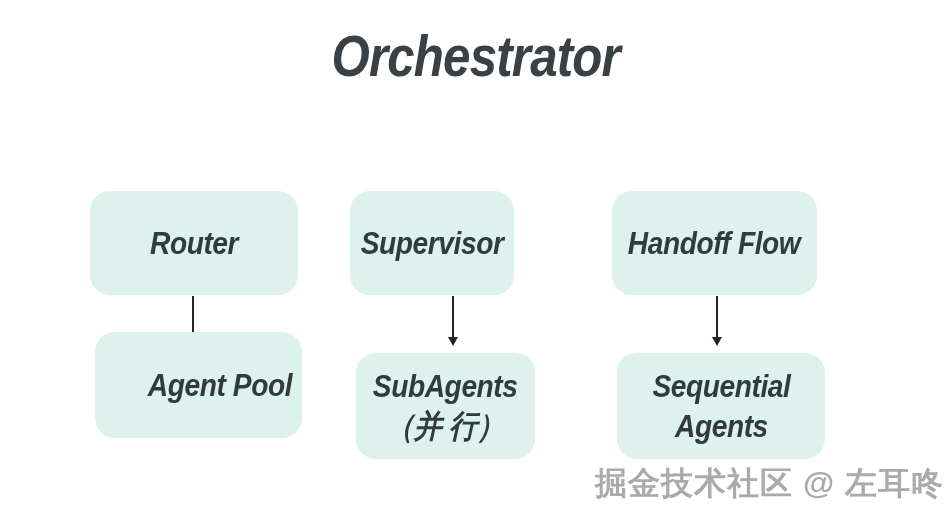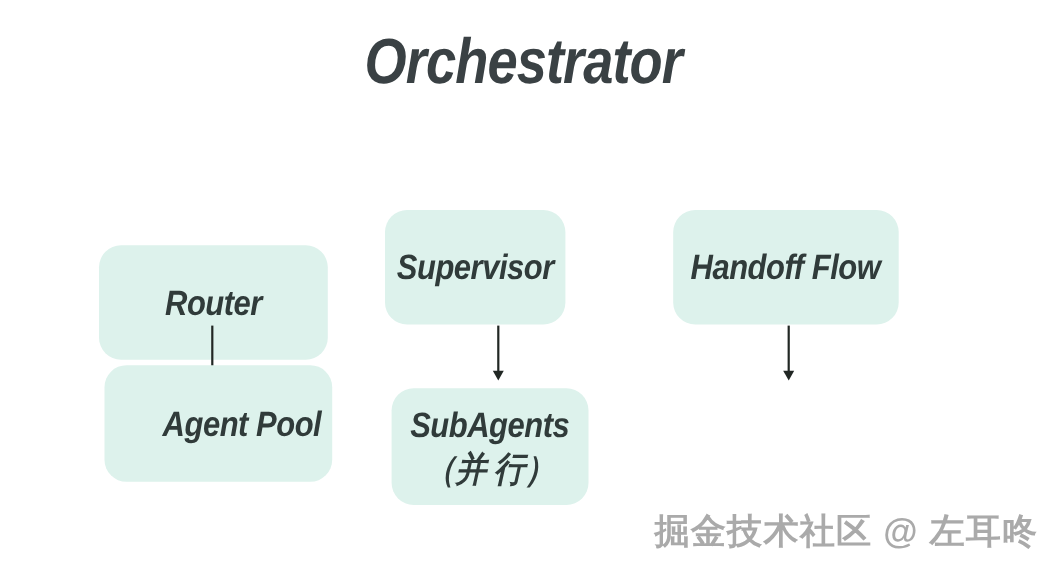--- a/index.html
+++ b/index.html
@@ -46,21 +46,21 @@
     font-style: italic;
     color: #303b3a;
     letter-spacing: -0.5px;
     text-align: center;
     white-space: pre-line;
     line-height: 1.25;
     transform: scaleX(0.88);
     transform-origin: center;
   }
   
-  .box.r1c1 { left: 90px;  top: 191px; width: 208px; height: 104px; margin-top: 32px; }
+  .box.r1c1 { left: 90px;  top: 191px; width: 208px; height: 104px; }
   .box.r1c2 { left: 350px; top: 191px; width: 164px; height: 104px; }
   .box.r1c3 { left: 612px; top: 191px; width: 205px; height: 104px; }
   
   .box.r2c1 { left: 95px;  top: 332px; width: 207px; height: 106px; justify-content: flex-end; }
   .box.r2c2 { left: 356px; top: 353px; width: 179px; height: 106px; }
   .box.r2c3 { left: 617px; top: 353px; width: 208px; height: 106px; }
 
   .arrow {
     position: absolute;
     top: 296px;
@@ -122,16 +122,20 @@
     <span class="arrow-head"></span>
   </div>
 
   <div class="box r2c1">
     <span class="box-label">Agent Pool</span>
   </div>
   <div class="box r2c2">
     <span class="box-label">SubAgents
 （并 行）</span>
   </div>
+  <div class="box r2c3">
+    <span class="box-label">Sequential
+Agents</span>
+  </div>
 
   <div class="watermark">掘金技术社区 @ 左耳咚</div>
 
 </div>
 
 </body></html>

